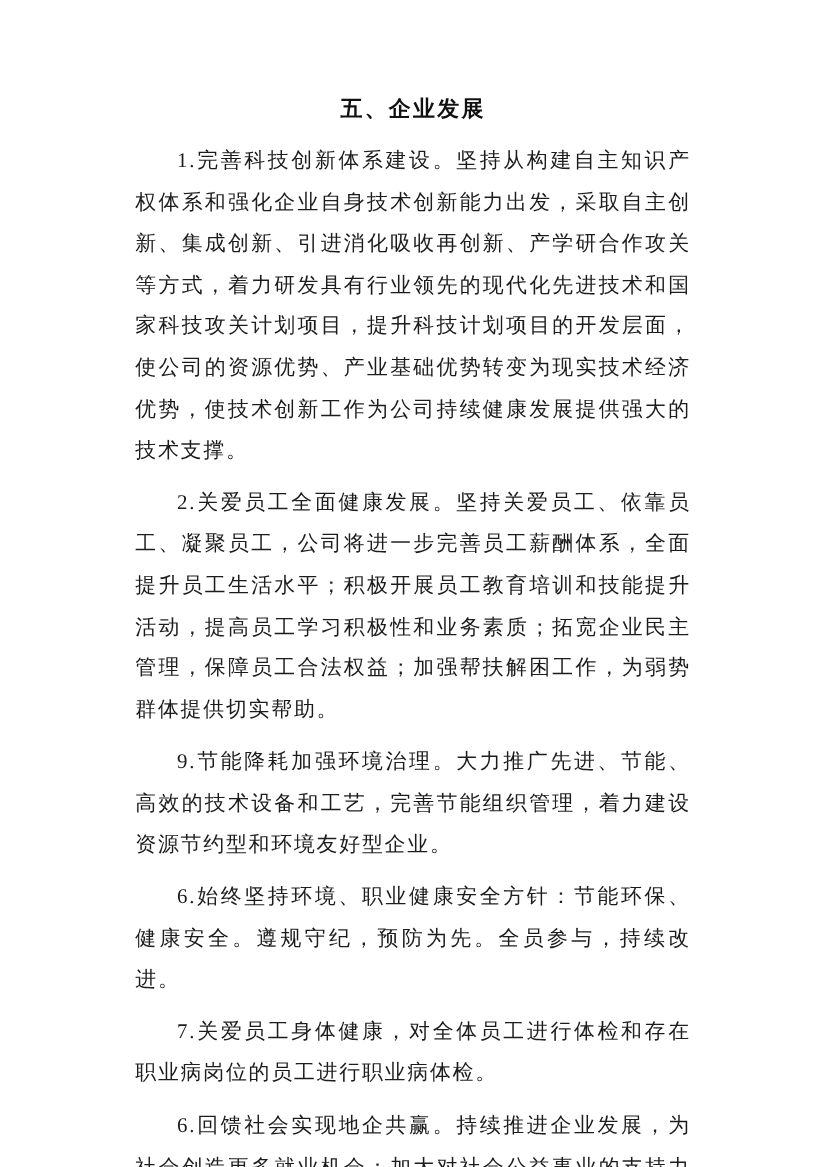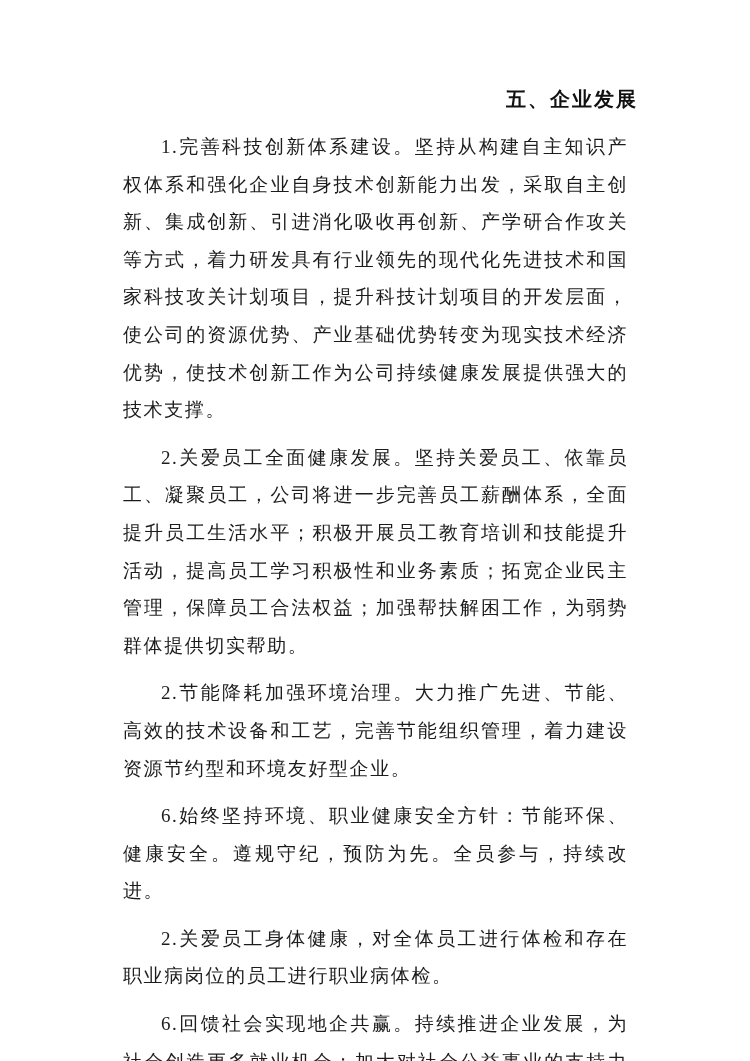--- a/index.html
+++ b/index.html
@@ -23,21 +23,21 @@
     padding: 80px 112px 40px 113px;
   }
 
   .section-heading {
     font-size: 20px;
     font-weight: bold;
     color: #111111;
     letter-spacing: 2px;
     line-height: 38px;
     margin-bottom: 9px;
-    text-align: right;
+    text-align: center;
   }
 
   .doc-body p {
     font-size: 19px;
     line-height: 37.6px;
     letter-spacing: 1.6px;
     text-indent: 2em;
     text-align: justify;
     text-justify: inter-character;
     color: #1c1c1c;
@@ -46,18 +46,18 @@
 </style>
 </head>
 <body>
 
 <div class="page">
   <h1 class="section-heading">五、企业发展</h1>
 
   <div class="doc-body">
     <p>1.完善科技创新体系建设。坚持从构建自主知识产权体系和强化企业自身技术创新能力出发，采取自主创新、集成创新、引进消化吸收再创新、产学研合作攻关等方式，着力研发具有行业领先的现代化先进技术和国家科技攻关计划项目，提升科技计划项目的开发层面，使公司的资源优势、产业基础优势转变为现实技术经济优势，使技术创新工作为公司持续健康发展提供强大的技术支撑。</p>
     <p>2.关爱员工全面健康发展。坚持关爱员工、依靠员工、凝聚员工，公司将进一步完善员工薪酬体系，全面提升员工生活水平；积极开展员工教育培训和技能提升活动，提高员工学习积极性和业务素质；拓宽企业民主管理，保障员工合法权益；加强帮扶解困工作，为弱势群体提供切实帮助。</p>
-    <p>2.节能降耗加强环境治理。大力推广先进、节能、高效的技术设备和工艺，完善节能组织管理，着力建设资源节约型和环境友好型企业。</p>
+    <p>9.节能降耗加强环境治理。大力推广先进、节能、高效的技术设备和工艺，完善节能组织管理，着力建设资源节约型和环境友好型企业。</p>
     <p>6.始终坚持环境、职业健康安全方针：节能环保、健康安全。遵规守纪，预防为先。全员参与，持续改进。</p>
-    <p>2.关爱员工身体健康，对全体员工进行体检和存在职业病岗位的员工进行职业病体检。</p>
+    <p>7.关爱员工身体健康，对全体员工进行体检和存在职业病岗位的员工进行职业病体检。</p>
     <p>6.回馈社会实现地企共赢。持续推进企业发展，为社会创造更多就业机会；加大对社会公益事业的支持力度，鼓励爱心帮互行为；着重关注当地社会、文化、教育、卫生、安全的发展，关心当地弱势群体，切实促进社会和谐。</p>
   </div>
 </div>
 
 </body></html>

